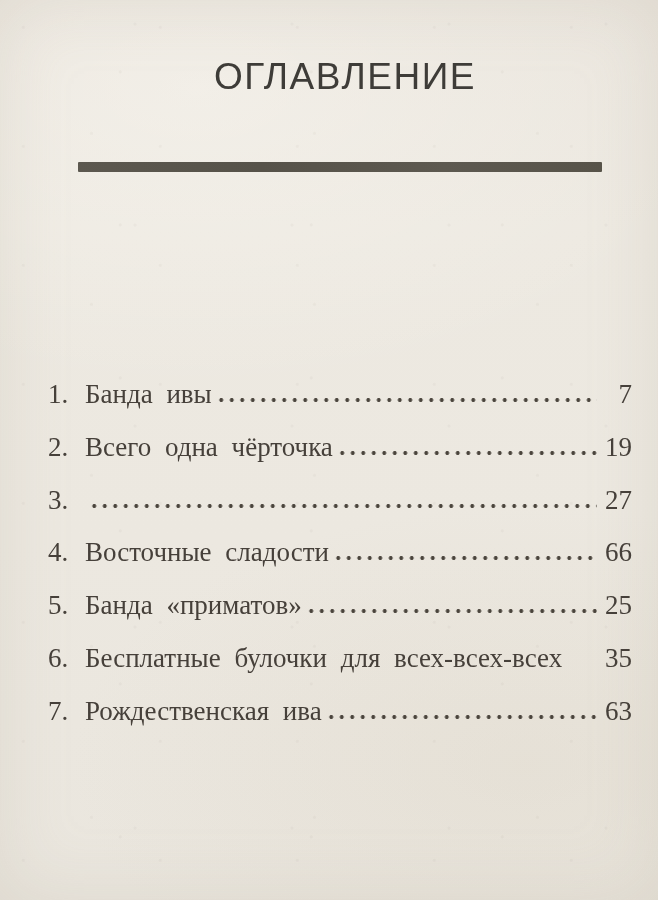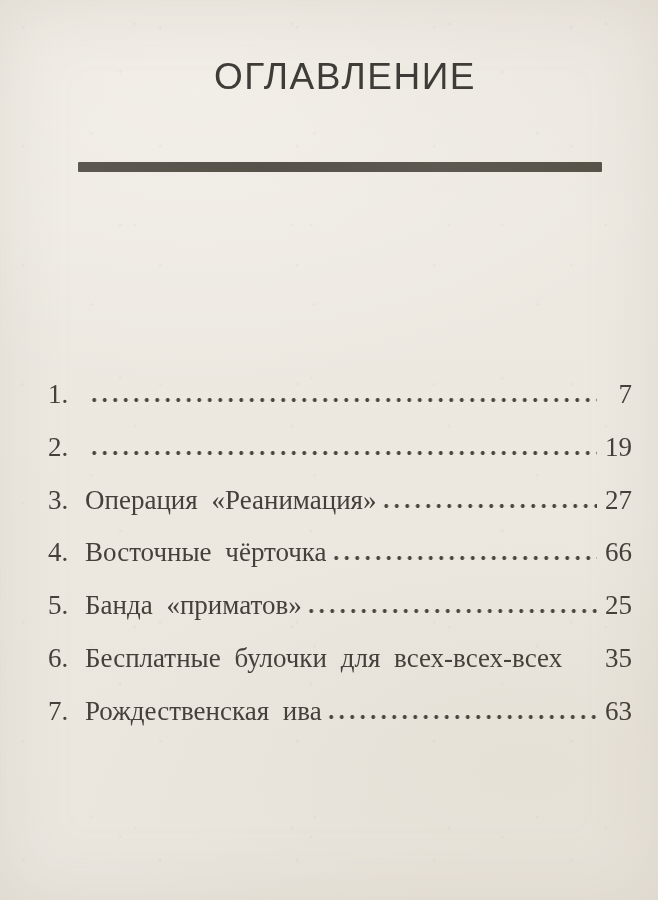--- a/index.html
+++ b/index.html
@@ -106,40 +106,41 @@
 <div class="page">
 
   <div class="contents-title">ОГЛАВЛЕНИЕ</div>
 
   <div class="title-divider"></div>
 
   <div class="toc">
 
     <div class="toc-row">
       <span class="entry-num">1.</span>
+      <span class="entry-title">Банда ивы</span>
       <span class="dot-leader"></span>
       <span class="entry-page">7</span>
     </div>
 
     <div class="toc-row">
       <span class="entry-num">2.</span>
+      <span class="entry-title">Всего одна чёрточка</span>
       <span class="dot-leader"></span>
       <span class="entry-page">19</span>
     </div>
 
     <div class="toc-row">
       <span class="entry-num">3.</span>
-      <span class="entry-title">Операция «Реанимация»</span>
       <span class="dot-leader"></span>
       <span class="entry-page">27</span>
     </div>
 
     <div class="toc-row">
       <span class="entry-num">4.</span>
-      <span class="entry-title">Восточные чёрточка</span>
+      <span class="entry-title">Восточные сладости</span>
       <span class="dot-leader"></span>
       <span class="entry-page">66</span>
     </div>
 
     <div class="toc-row">
       <span class="entry-num">5.</span>
       <span class="entry-title">Банда «приматов»</span>
       <span class="dot-leader"></span>
       <span class="entry-page">25</span>
     </div>

